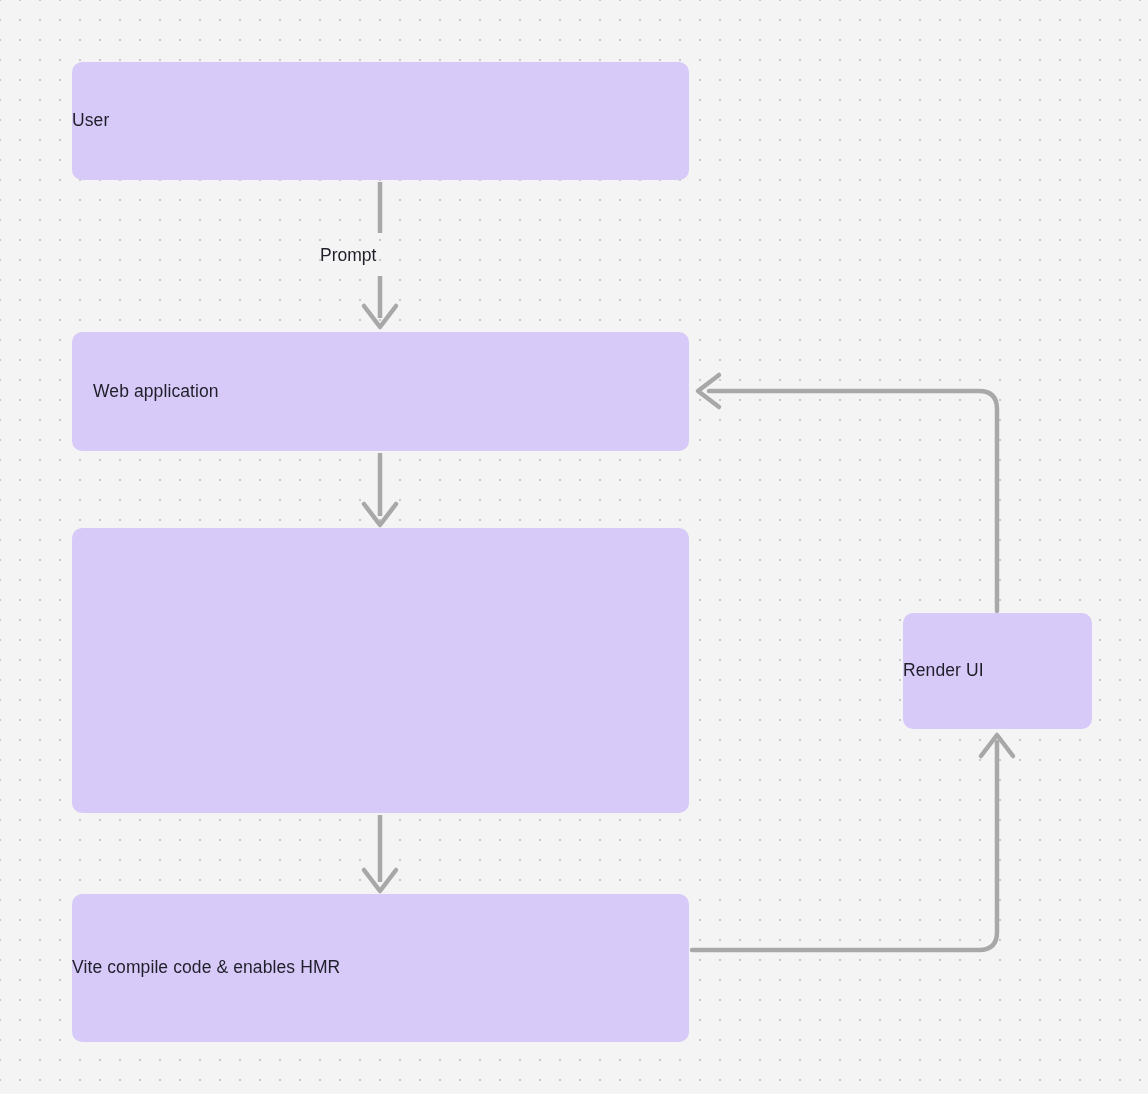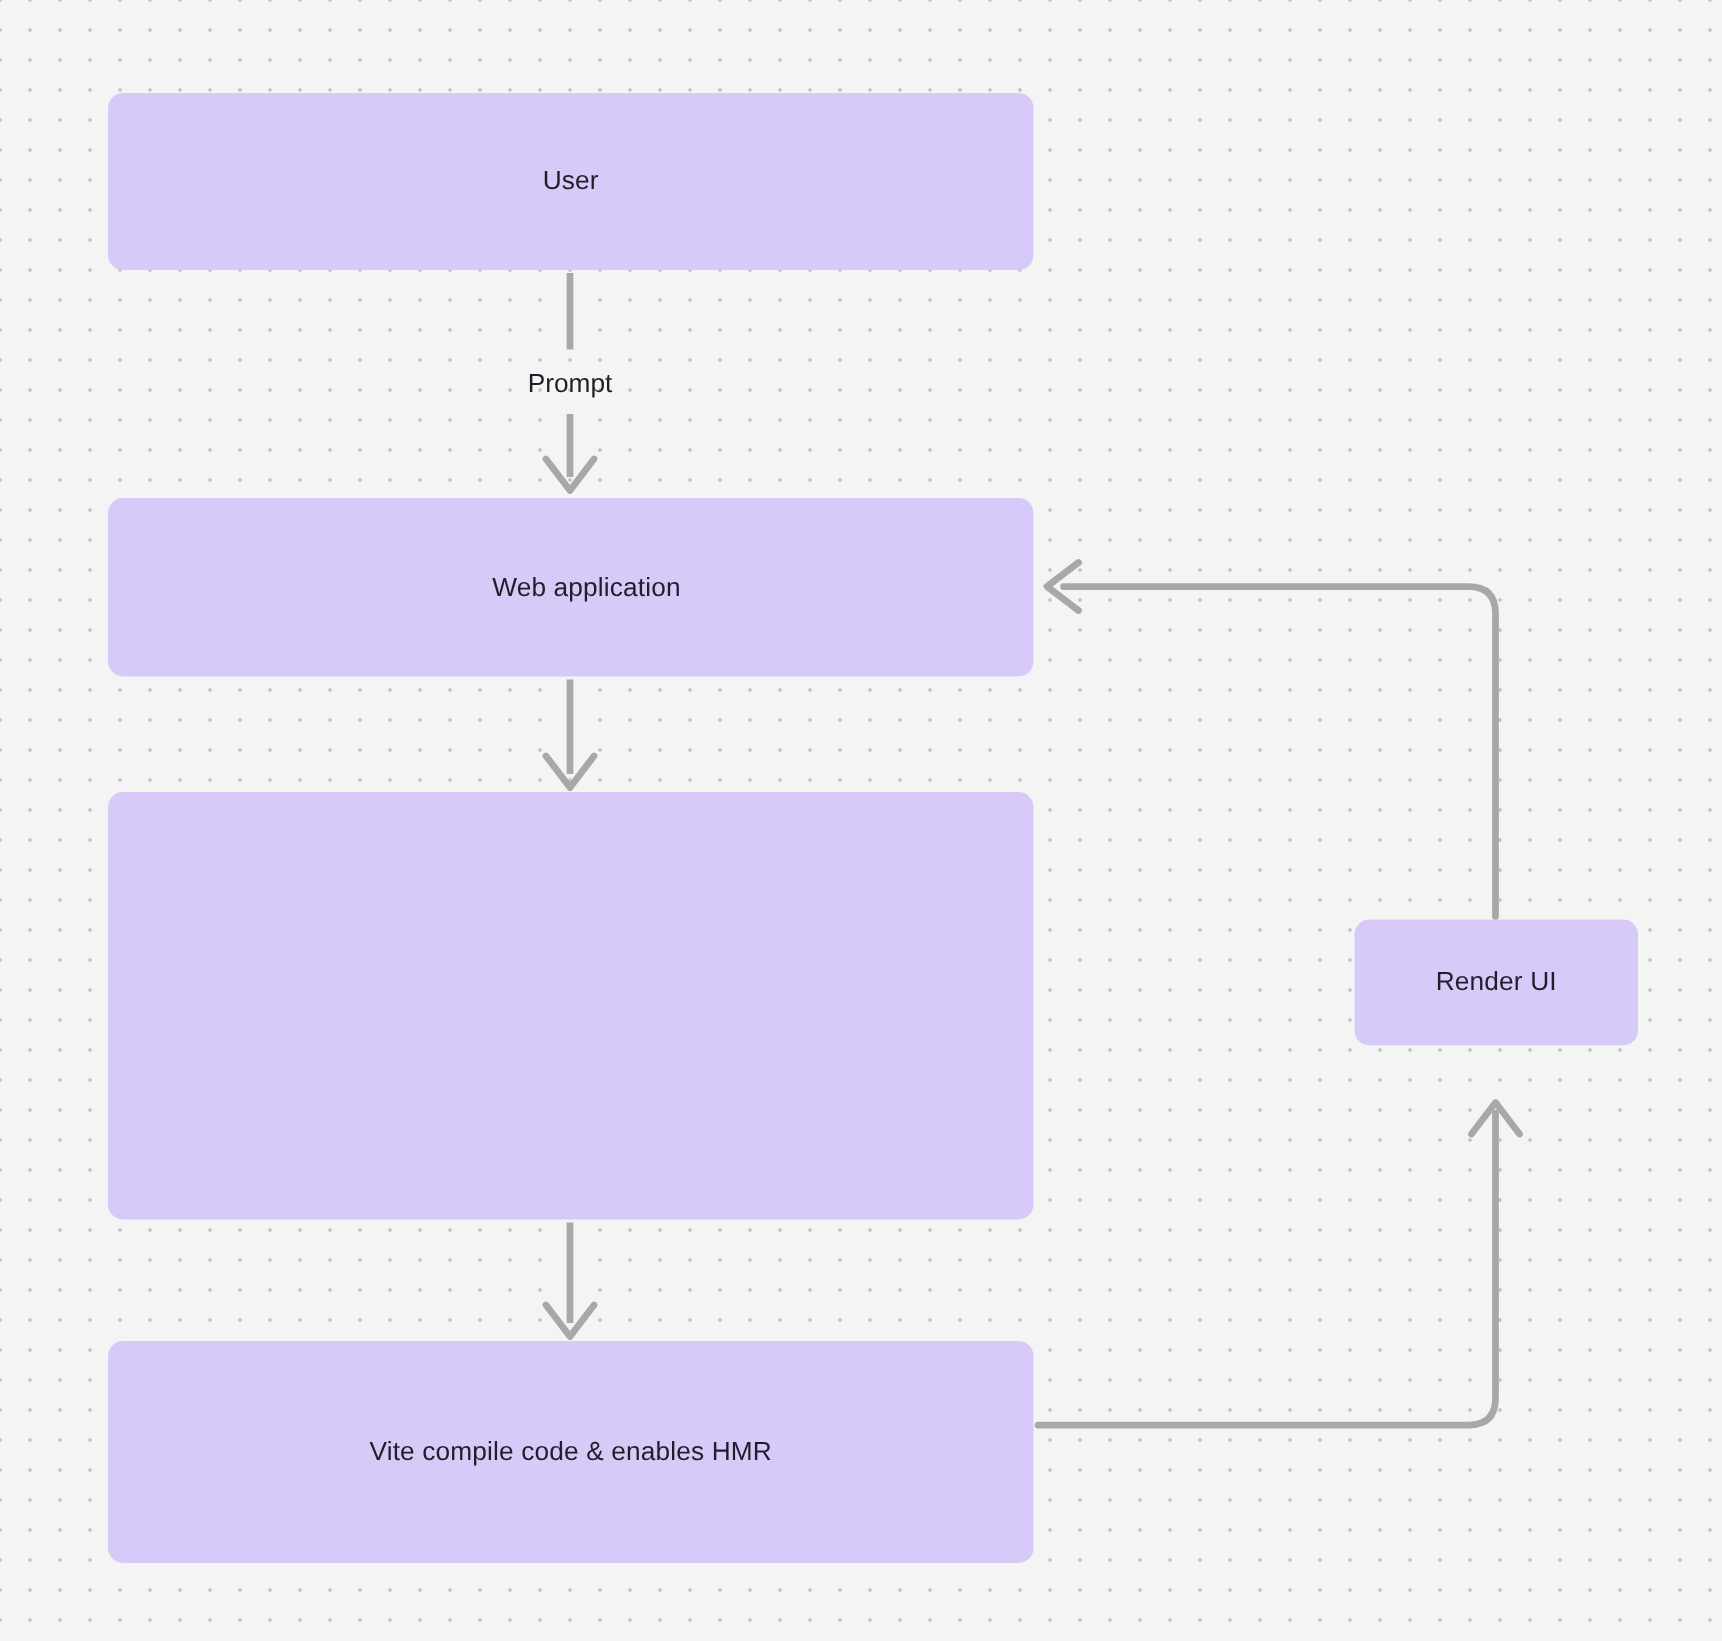--- a/index.html
+++ b/index.html
@@ -28,21 +28,20 @@
     width: 1148px;
     height: 1094px;
     pointer-events: none;
   }
   .node {
     position: absolute;
     box-sizing: border-box;
     border-radius: 10px;
     display: flex;
     align-items: center;
-    justify-content: center;
   }
   .node-outer {
     background: #d7caf9;
   }
   .node-label {
     color: #1f1f29;
     font-size: 17.5px;
     line-height: 1.45;
     text-align: center;
     letter-spacing: 0.1px;
@@ -50,30 +49,29 @@
   .group-box {
     position: absolute;
     box-sizing: border-box;
     background: #d7caf9;
     border-radius: 10px;
   }
   .edge-label {
     position: absolute;
     color: #1f1f29;
     font-size: 17.5px;
-    text-align: center;
     white-space: nowrap;
   }
 
   
   #node-user        { left: 72px;  top: 62px;  width: 617px; height: 118px; }
   #node-webapp      { left: 72px;  top: 332px; width: 617px; height: 119px; padding-left: 21px; }
   #node-components  { left: 72px;  top: 528px; width: 617px; height: 285px; }
   #node-vite        { left: 72px;  top: 894px; width: 617px; height: 148px; }
-  #node-render      { left: 903px; top: 613px; width: 189px; height: 84px; }
+  #node-render      { left: 903px; top: 613px; width: 189px; height: 116px; }
 
   #label-prompt { left: 320px; top: 245px; width: 120px; }
 </style>
 </head>
 <body>
 
 <div id="canvas">
 
   <svg class="edge-layer" viewBox="0 0 1148 1094" width="1148" height="1094">
     <defs></defs>

